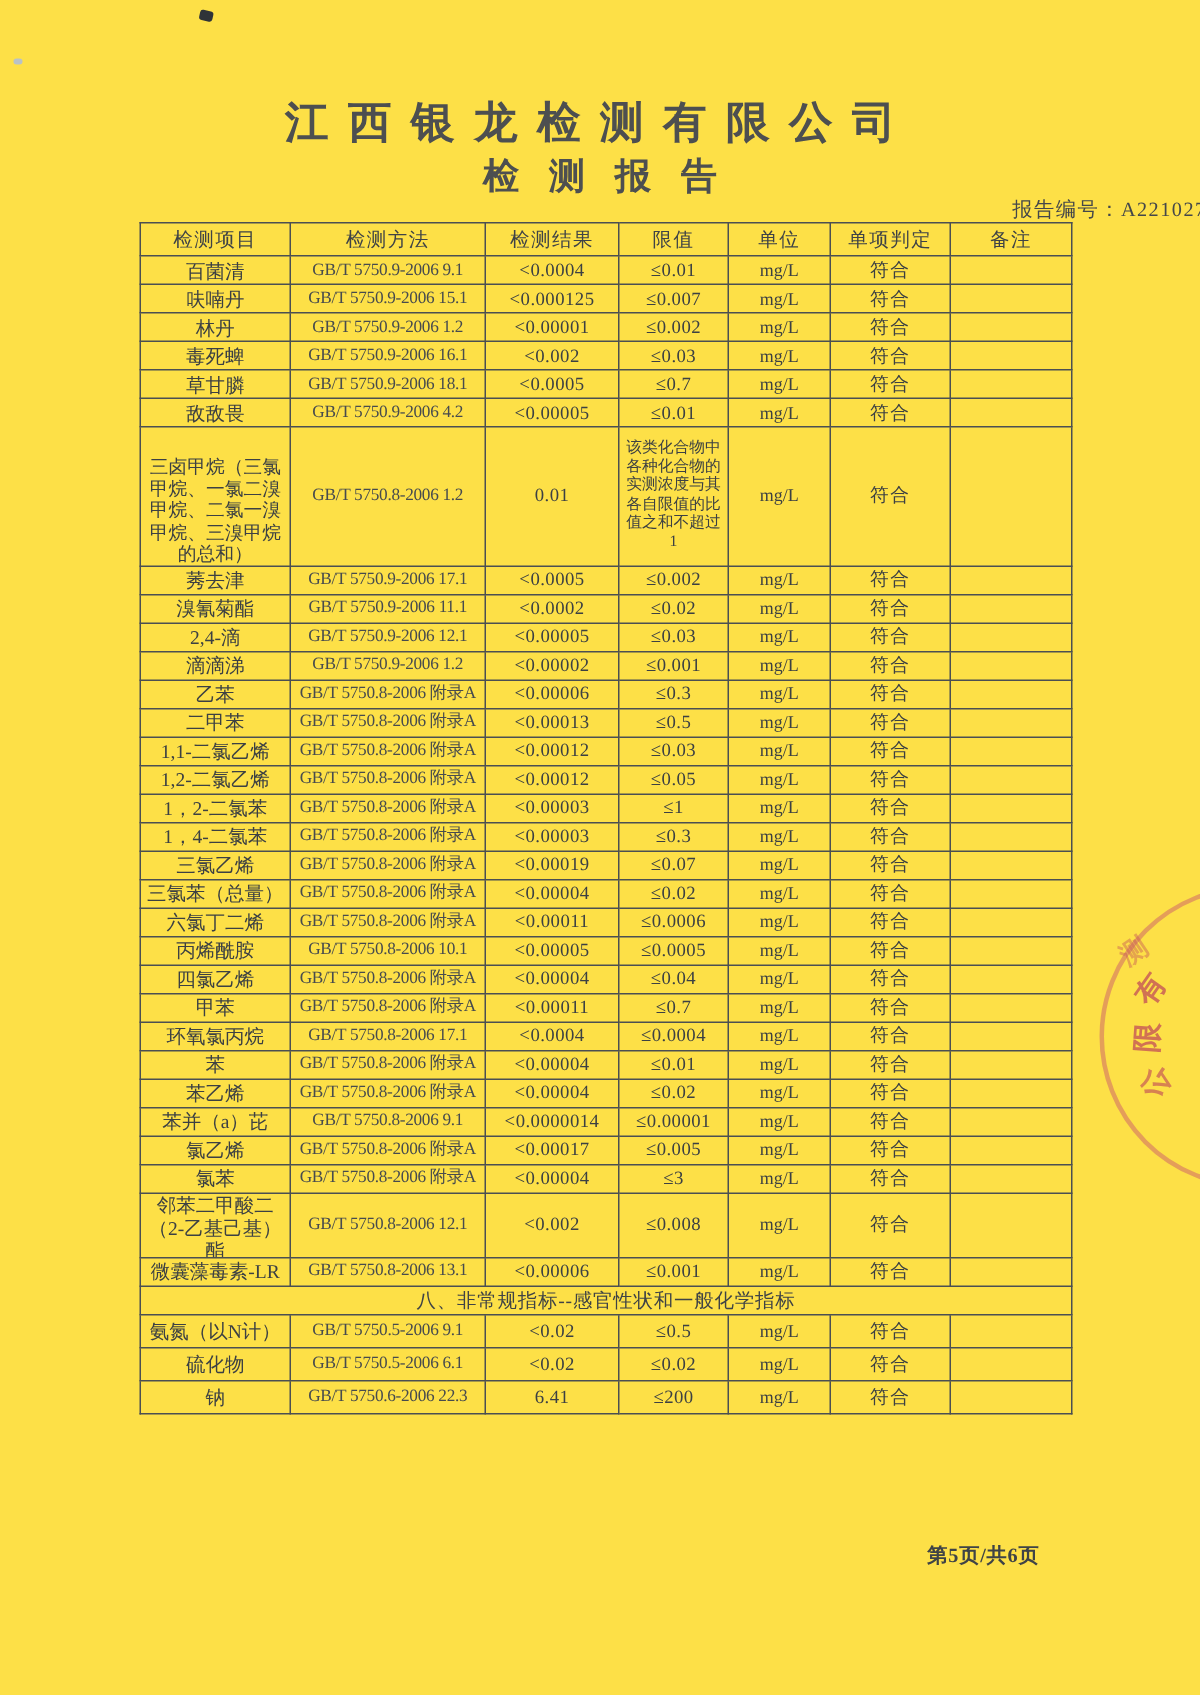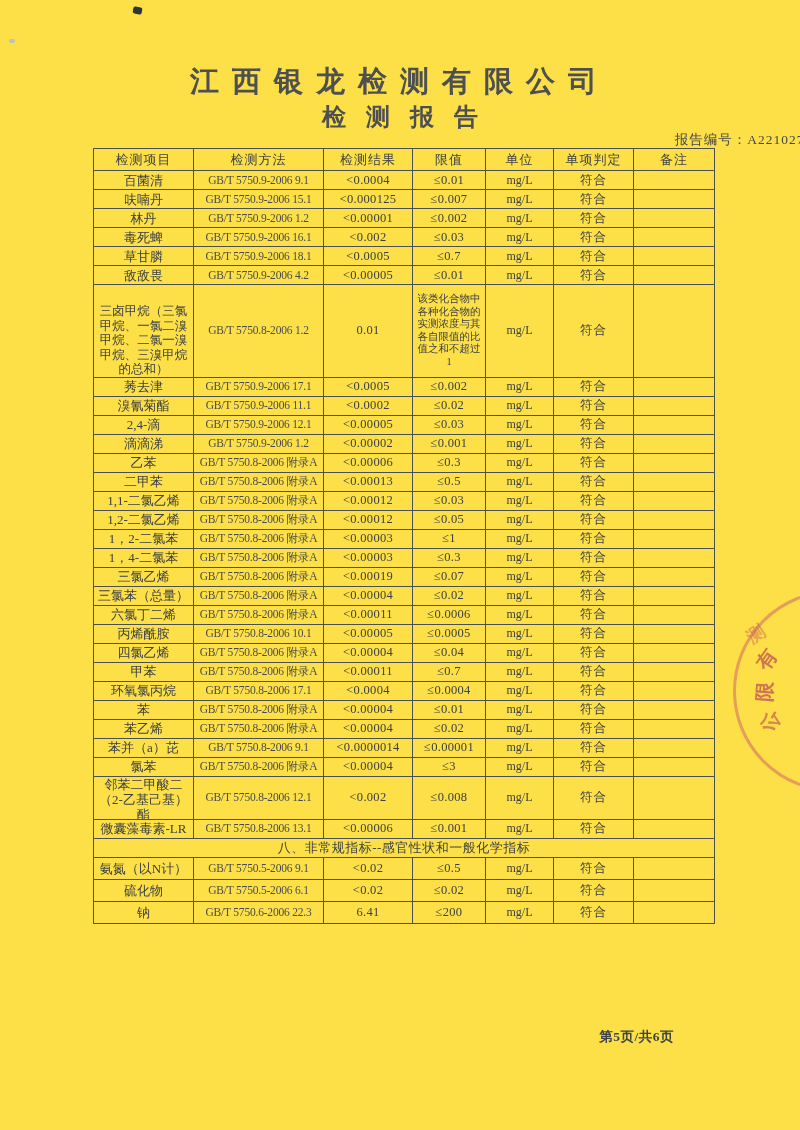--- a/index.html
+++ b/index.html
@@ -36,21 +36,21 @@
   td.section-cell{text-align:left;padding-left:4px;font-size:13px;color:#3f4346;letter-spacing:0.5px;}
 
   .stamp{position:absolute;left:0;top:0;width:800px;height:1130px;pointer-events:none;}
   .stamp-ring{position:absolute;left:733px;top:590px;width:196px;height:196px;border:3.5px solid rgba(207,103,103,0.55);border-radius:50%;}
   .sc{position:absolute;color:rgba(197,86,86,0.8);font-weight:700;font-size:20px;}
   .sc1{left:757px;top:646px;transform:rotate(-55deg);}
   .sc2{left:755px;top:678px;transform:rotate(-86deg);}
   .sc3{left:760px;top:708px;transform:rotate(-115deg);opacity:.85;}
   .sc0{left:747px;top:622px;transform:rotate(-34deg);opacity:.55;font-size:18px;}
 
-  .footer{position:absolute;top:1028px;right:126px;font-size:13.5px;font-weight:600;color:#3f4346;letter-spacing:0.5px;}
+  .footer{position:absolute;top:1028px;right:107px;font-size:13.5px;font-weight:600;color:#3f4346;letter-spacing:0.5px;}
 </style>
 </head>
 <body>
 
 <div class="page">
   <div class="speck"></div>
   <div class="speck2"></div>
 
   <h1 class="company-title">江西银龙检测有限公司</h1>
   <h2 class="doc-title">检测报告</h2>
@@ -694,20 +694,43 @@
           </td>
           <td class="c-judge">
             <div class="c">符合</div>
           </td>
           <td class="c-remark">
             <div class="c"></div>
           </td>
         </tr>
         <tr>
           <td class="c-item">
+            <div class="c">氯乙烯</div>
+          </td>
+          <td class="c-method">
+            <div class="c">GB/T 5750.8-2006 附录A</div>
+          </td>
+          <td class="c-result">
+            <div class="c">&lt;0.00017</div>
+          </td>
+          <td class="c-limit">
+            <div class="c">≤0.005</div>
+          </td>
+          <td class="c-unit">
+            <div class="c">mg/L</div>
+          </td>
+          <td class="c-judge">
+            <div class="c">符合</div>
+          </td>
+          <td class="c-remark">
+            <div class="c"></div>
+          </td>
+        </tr>
+        <tr>
+          <td class="c-item">
             <div class="c">氯苯</div>
           </td>
           <td class="c-method">
             <div class="c">GB/T 5750.8-2006 附录A</div>
           </td>
           <td class="c-result">
             <div class="c">&lt;0.00004</div>
           </td>
           <td class="c-limit">
             <div class="c">≤3</div>

